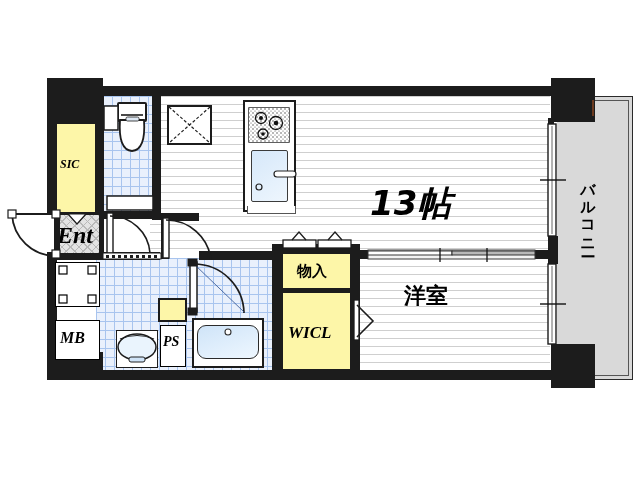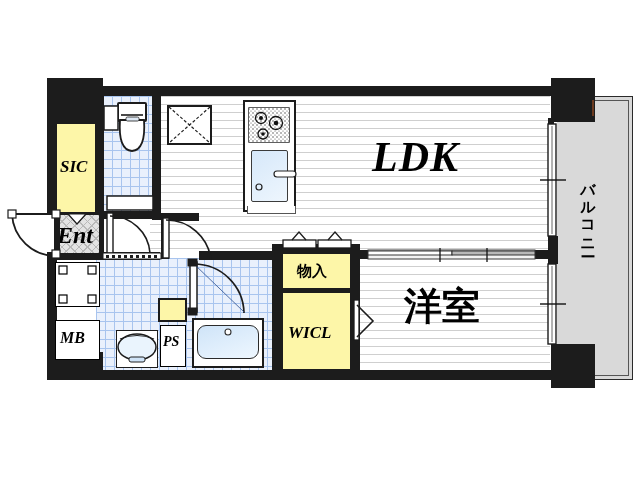--- a/index.html
+++ b/index.html
@@ -109,21 +109,21 @@
   <div class="abs wall" style="left:351px;top:252px;width:9px;height:120px;"></div>
 
   <div class="abs wall" style="left:272px;top:244px;width:88px;height:8px;"></div>
 
   <div class="abs wall" style="left:281px;top:287px;width:71px;height:6px;"></div>
 
   <div class="abs wall" style="left:352px;top:250px;width:16px;height:9px;"></div>
   <div class="abs wall" style="left:535px;top:250px;width:22px;height:9px;"></div>
 
   <div class="abs closet" style="left:55px;top:122px;width:42px;height:92px;"></div>
-  <div class="lbl lbl-it" style="left:60px;top:157px;font-size:17px;">SIC</div>
+  <div class="lbl lbl-it" style="left:60px;top:157px;font-size:12px;">SIC</div>
 
   <div class="abs hatch" style="left:58px;top:214px;width:42px;height:40px;border:1px solid #1c1c1c;"></div>
   <div class="lbl lbl-it" style="left:57px;top:222px;font-size:24px;">Ent</div>
 
   <div class="abs room" style="left:55px;top:320px;width:45px;height:40px;border:1px solid #000;background:#fff;"></div>
   <div class="lbl lbl-it" style="left:60px;top:329px;font-size:16px;">MB</div>
 
   <div class="abs room" style="left:55px;top:262px;width:45px;height:45px;border:1px solid #000;background:#fff;"></div>
 
   <div class="abs room" style="left:160px;top:325px;width:26px;height:42px;border:1px solid #000;background:#fff;"></div>
@@ -289,19 +289,19 @@
       <rect x="548" y="264" width="8" height="80" fill="#fff" stroke="#1c1c1c" stroke-width="1.4"></rect>
       <line x1="552" y1="266" x2="552" y2="342" stroke="#555" stroke-width="0.9"></line>
       <line x1="540" y1="304" x2="566" y2="304" stroke="#111" stroke-width="1.4"></line>
     </g>
 
     <g>
       <line x1="593" y1="100" x2="593" y2="116" stroke="#6b3a1f" stroke-width="2"></line>
     </g>
   </svg>
 
-  <div class="lbl lbl-big" style="left:372px;top:133px;font-size:42px;letter-spacing:1px;">LDK</div>
-
-  <div class="lbl lbl-jp" style="left:404px;top:281px;font-size:38px;">洋室</div>
+  <div class="lbl lbl-jp" style="left:370px;top:181px;font-size:34px;font-style:italic;">13帖</div>
+
+  <div class="lbl lbl-jp" style="left:404px;top:281px;font-size:22px;">洋室</div>
 
   <div class="lbl lbl-jp vert" style="left:578px;top:172px;font-size:15px;">バルコニー</div>
 
 </div>
 
 </body></html>

